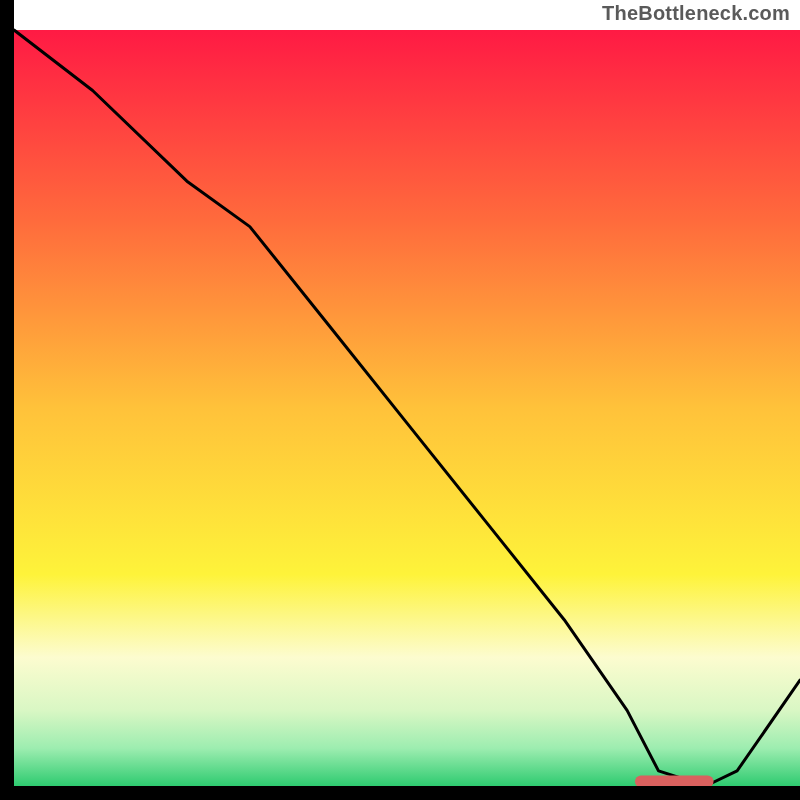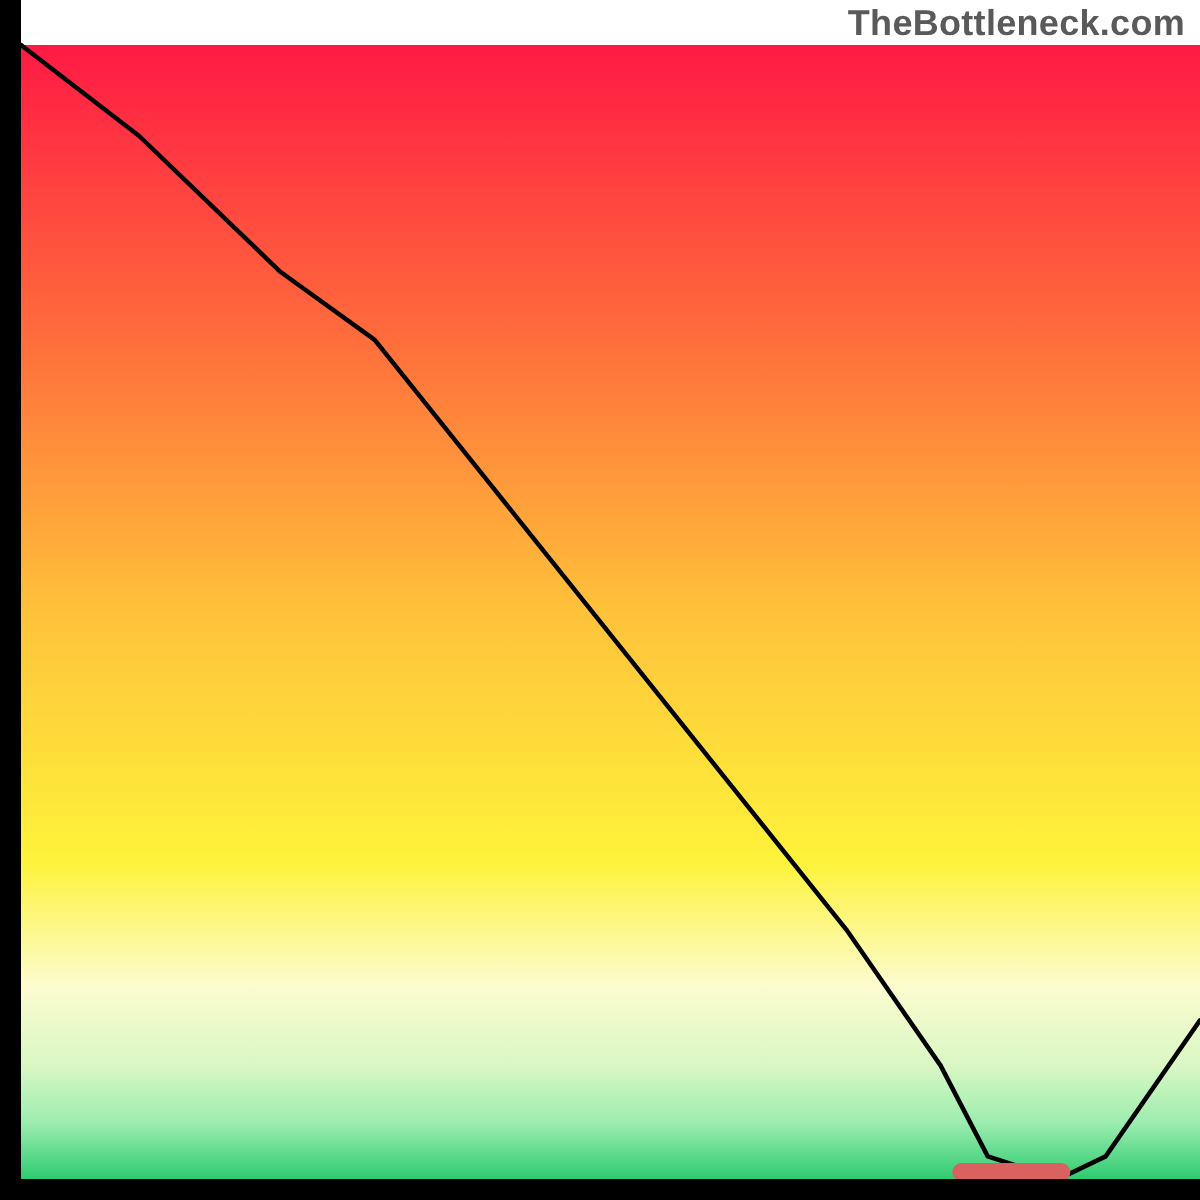--- a/index.html
+++ b/index.html
@@ -12,21 +12,21 @@
   }
   .frame {
     position: relative;
     width: 800px;
     height: 800px;
   }
   .watermark {
     position: absolute;
     top: 2px;
     right: 10px;
-    font-size: 24px;
+    font-size: 20px;
     font-weight: bold;
     color: #5a5a5a;
     letter-spacing: 0.2px;
   }
   svg {
     position: absolute;
     top: 0;
     left: 0;
   }
 </style>

